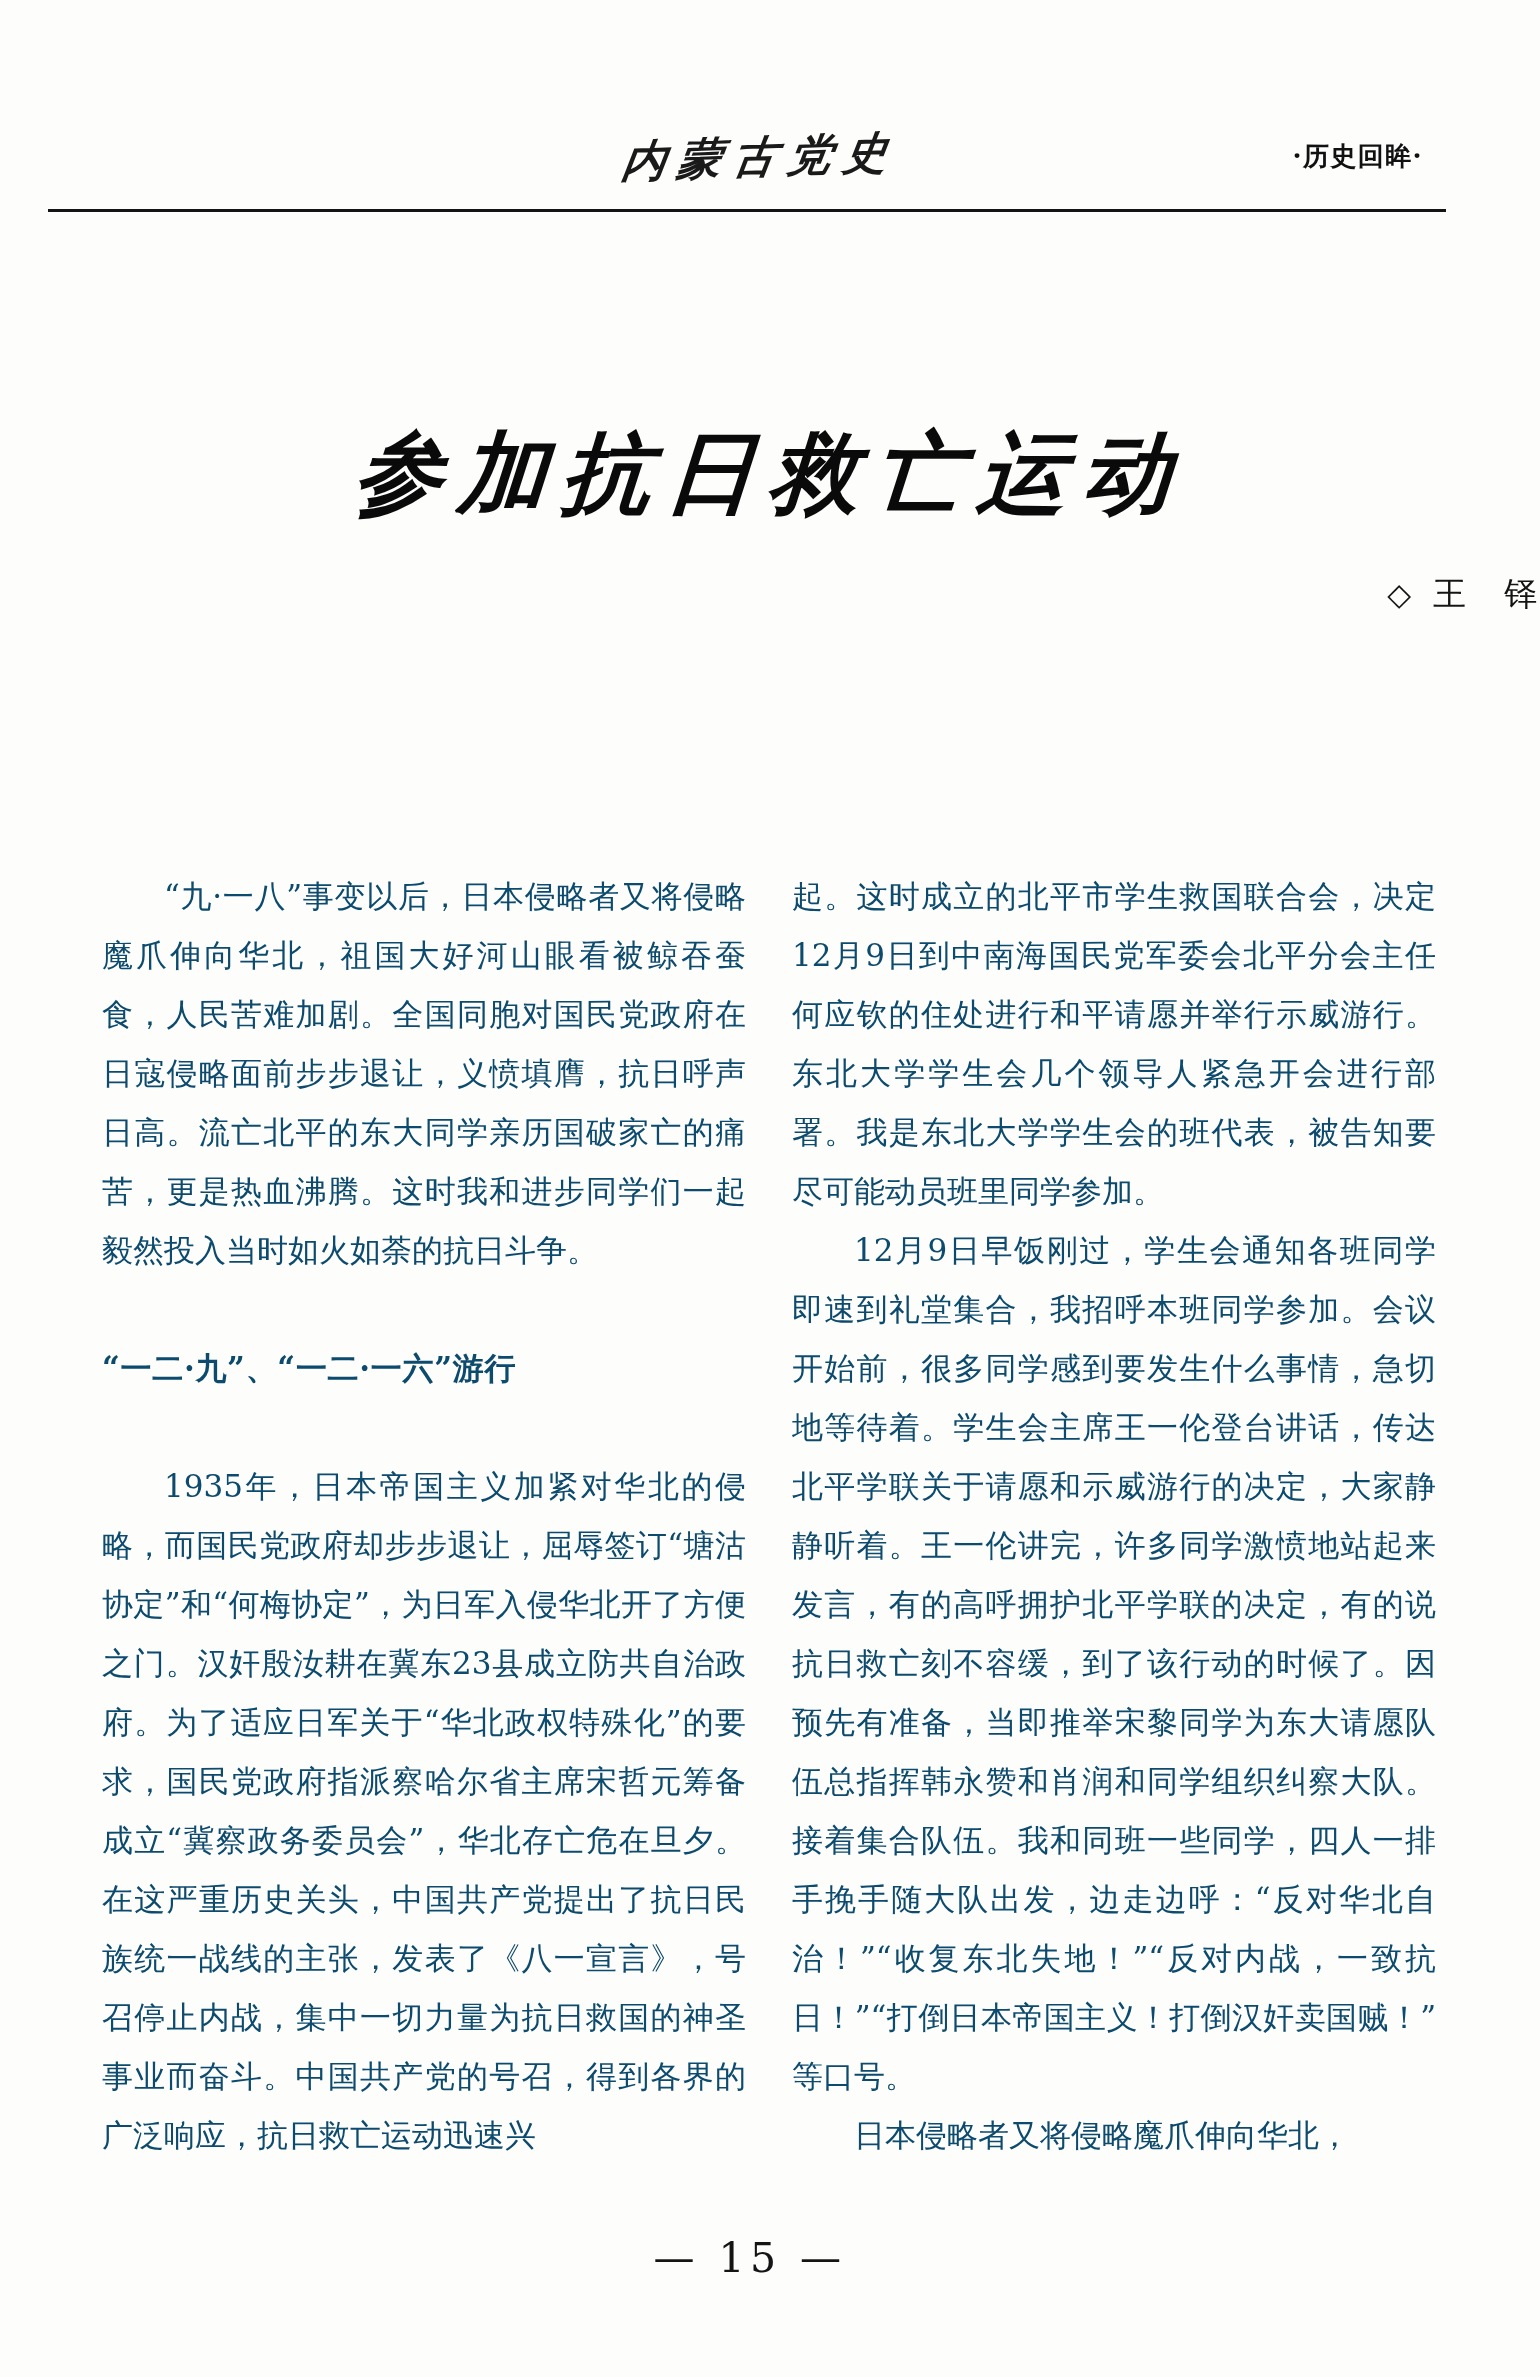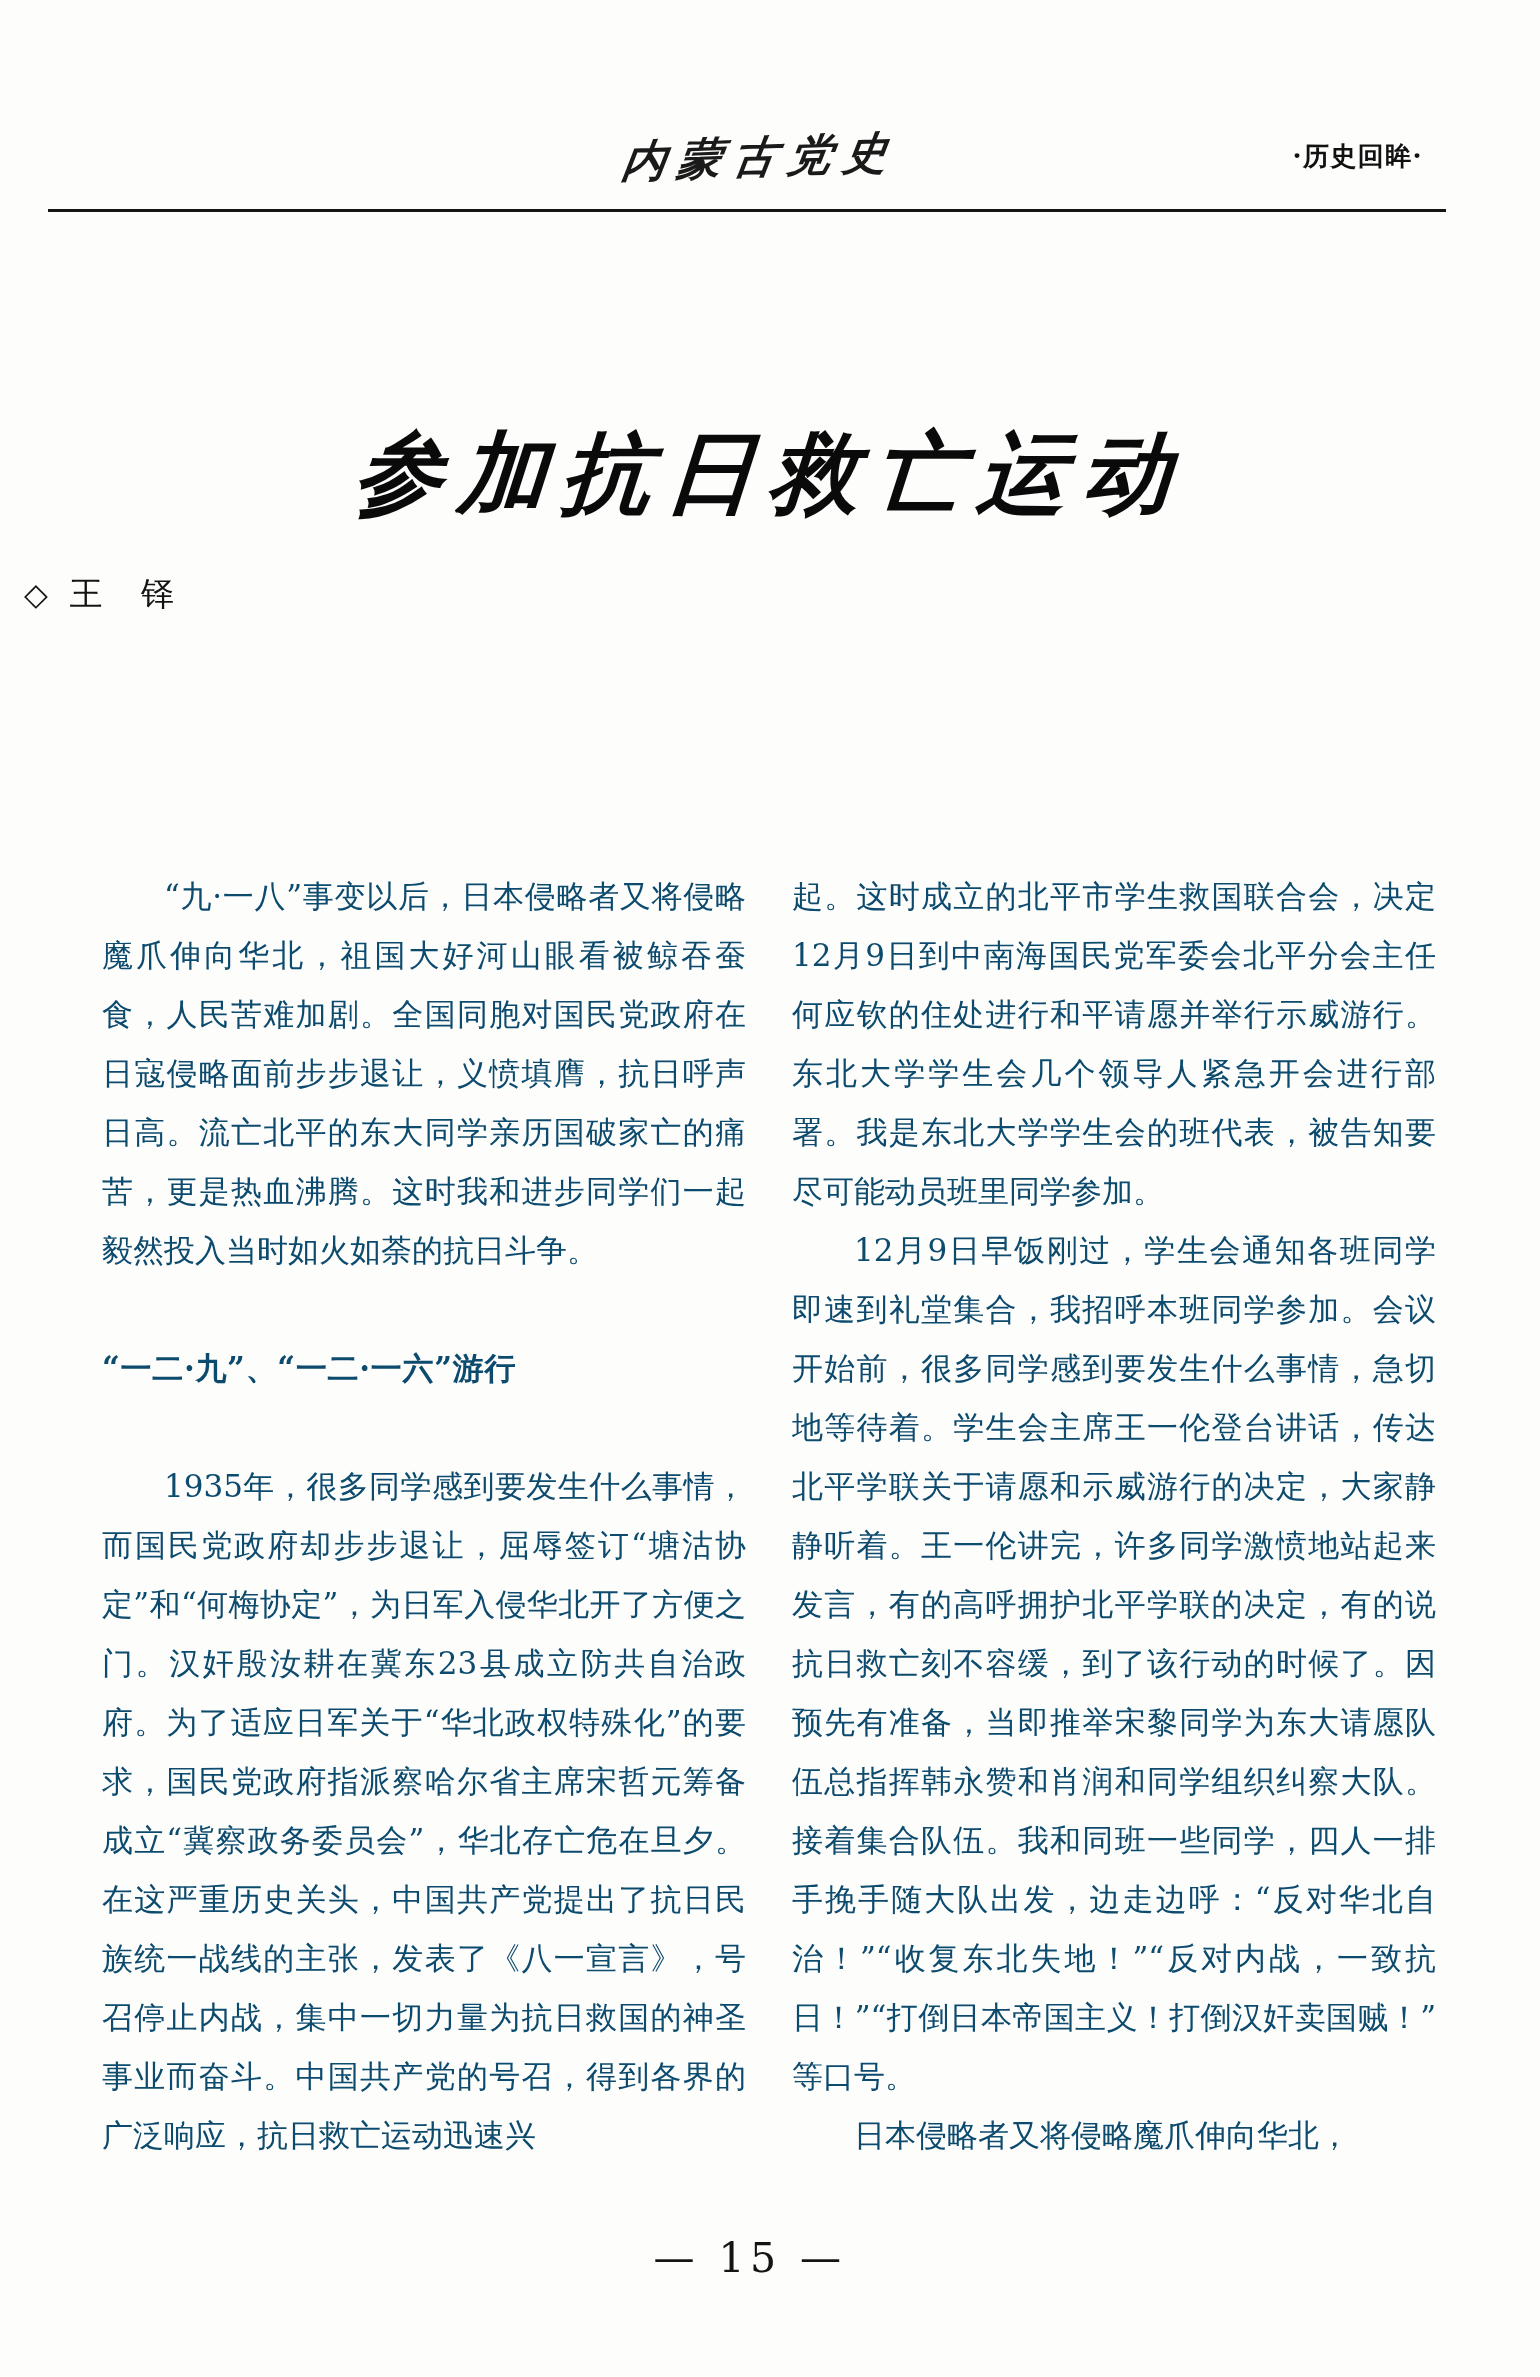--- a/index.html
+++ b/index.html
@@ -33,21 +33,21 @@
   .article-title{
     position:absolute;left:0;right:0;top:414px;
     text-align:center;
     font-size:89px;font-weight:bold;font-style:italic;
     letter-spacing:15px;white-space:nowrap;
     color:#0a0a0a;
     transform:skewX(-4deg);
   }
   .author-line{
     position:absolute;left:0;right:0;top:572px;
-    text-align:left;font-size:33px;color:#141414;
+    text-align:right;font-size:33px;color:#141414;
     letter-spacing:2.7px;white-space:nowrap;margin-left:24px;
   }
   .author-line .diamond{font-size:31px;margin-right:19px;}
   
   .col{
     position:absolute;top:867px;
     width:644px;
     font-size:31px;line-height:59px;
     text-align:justify;text-justify:inter-ideograph;
     color:#0c4a6e;
@@ -82,21 +82,21 @@
 
   <div class="article-title">参加抗日救亡运动</div>
 
   <div class="author-line">
     <span class="diamond">◇</span><span>王　铎</span>
   </div>
 
   <div class="col col-left">
     <p class="para">“九·一八”事变以后，日本侵略者又将侵略魔爪伸向华北，祖国大好河山眼看被鲸吞蚕食，人民苦难加剧。全国同胞对国民党政府在日寇侵略面前步步退让，义愤填膺，抗日呼声日高。流亡北平的东大同学亲历国破家亡的痛苦，更是热血沸腾。这时我和进步同学们一起毅然投入当时如火如荼的抗日斗争。</p>
     <h3 class="col-heading">“一二·九”、“一二·一六”游行</h3>
-    <p class="para">1935年，很多同学感到要发生什么事情，而国民党政府却步步退让，屈辱签订“塘沽协定”和“何梅协定”，为日军入侵华北开了方便之门。汉奸殷汝耕在冀东23县成立防共自治政府。为了适应日军关于“华北政权特殊化”的要求，国民党政府指派察哈尔省主席宋哲元筹备成立“冀察政务委员会”，华北存亡危在旦夕。在这严重历史关头，中国共产党提出了抗日民族统一战线的主张，发表了《八一宣言》，号召停止内战，集中一切力量为抗日救国的神圣事业而奋斗。中国共产党的号召，得到各界的广泛响应，抗日救亡运动迅速兴</p>
+    <p class="para">1935年，日本帝国主义加紧对华北的侵略，而国民党政府却步步退让，屈辱签订“塘沽协定”和“何梅协定”，为日军入侵华北开了方便之门。汉奸殷汝耕在冀东23县成立防共自治政府。为了适应日军关于“华北政权特殊化”的要求，国民党政府指派察哈尔省主席宋哲元筹备成立“冀察政务委员会”，华北存亡危在旦夕。在这严重历史关头，中国共产党提出了抗日民族统一战线的主张，发表了《八一宣言》，号召停止内战，集中一切力量为抗日救国的神圣事业而奋斗。中国共产党的号召，得到各界的广泛响应，抗日救亡运动迅速兴</p>
   </div>
 
   <div class="col col-right">
     <p class="para no-indent">起。这时成立的北平市学生救国联合会，决定12月9日到中南海国民党军委会北平分会主任何应钦的住处进行和平请愿并举行示威游行。东北大学学生会几个领导人紧急开会进行部署。我是东北大学学生会的班代表，被告知要尽可能动员班里同学参加。</p>
     <p class="para">12月9日早饭刚过，学生会通知各班同学即速到礼堂集合，我招呼本班同学参加。会议开始前，很多同学感到要发生什么事情，急切地等待着。学生会主席王一伦登台讲话，传达北平学联关于请愿和示威游行的决定，大家静静听着。王一伦讲完，许多同学激愤地站起来发言，有的高呼拥护北平学联的决定，有的说抗日救亡刻不容缓，到了该行动的时候了。因预先有准备，当即推举宋黎同学为东大请愿队伍总指挥韩永赞和肖润和同学组织纠察大队。接着集合队伍。我和同班一些同学，四人一排手挽手随大队出发，边走边呼：“反对华北自治！”“收复东北失地！”“反对内战，一致抗日！”“打倒日本帝国主义！打倒汉奸卖国贼！”等口号。</p>
     <p class="para">日本侵略者又将侵略魔爪伸向华北，</p>
   </div>
 
   <div class="page-number">— 15 —</div>
 

